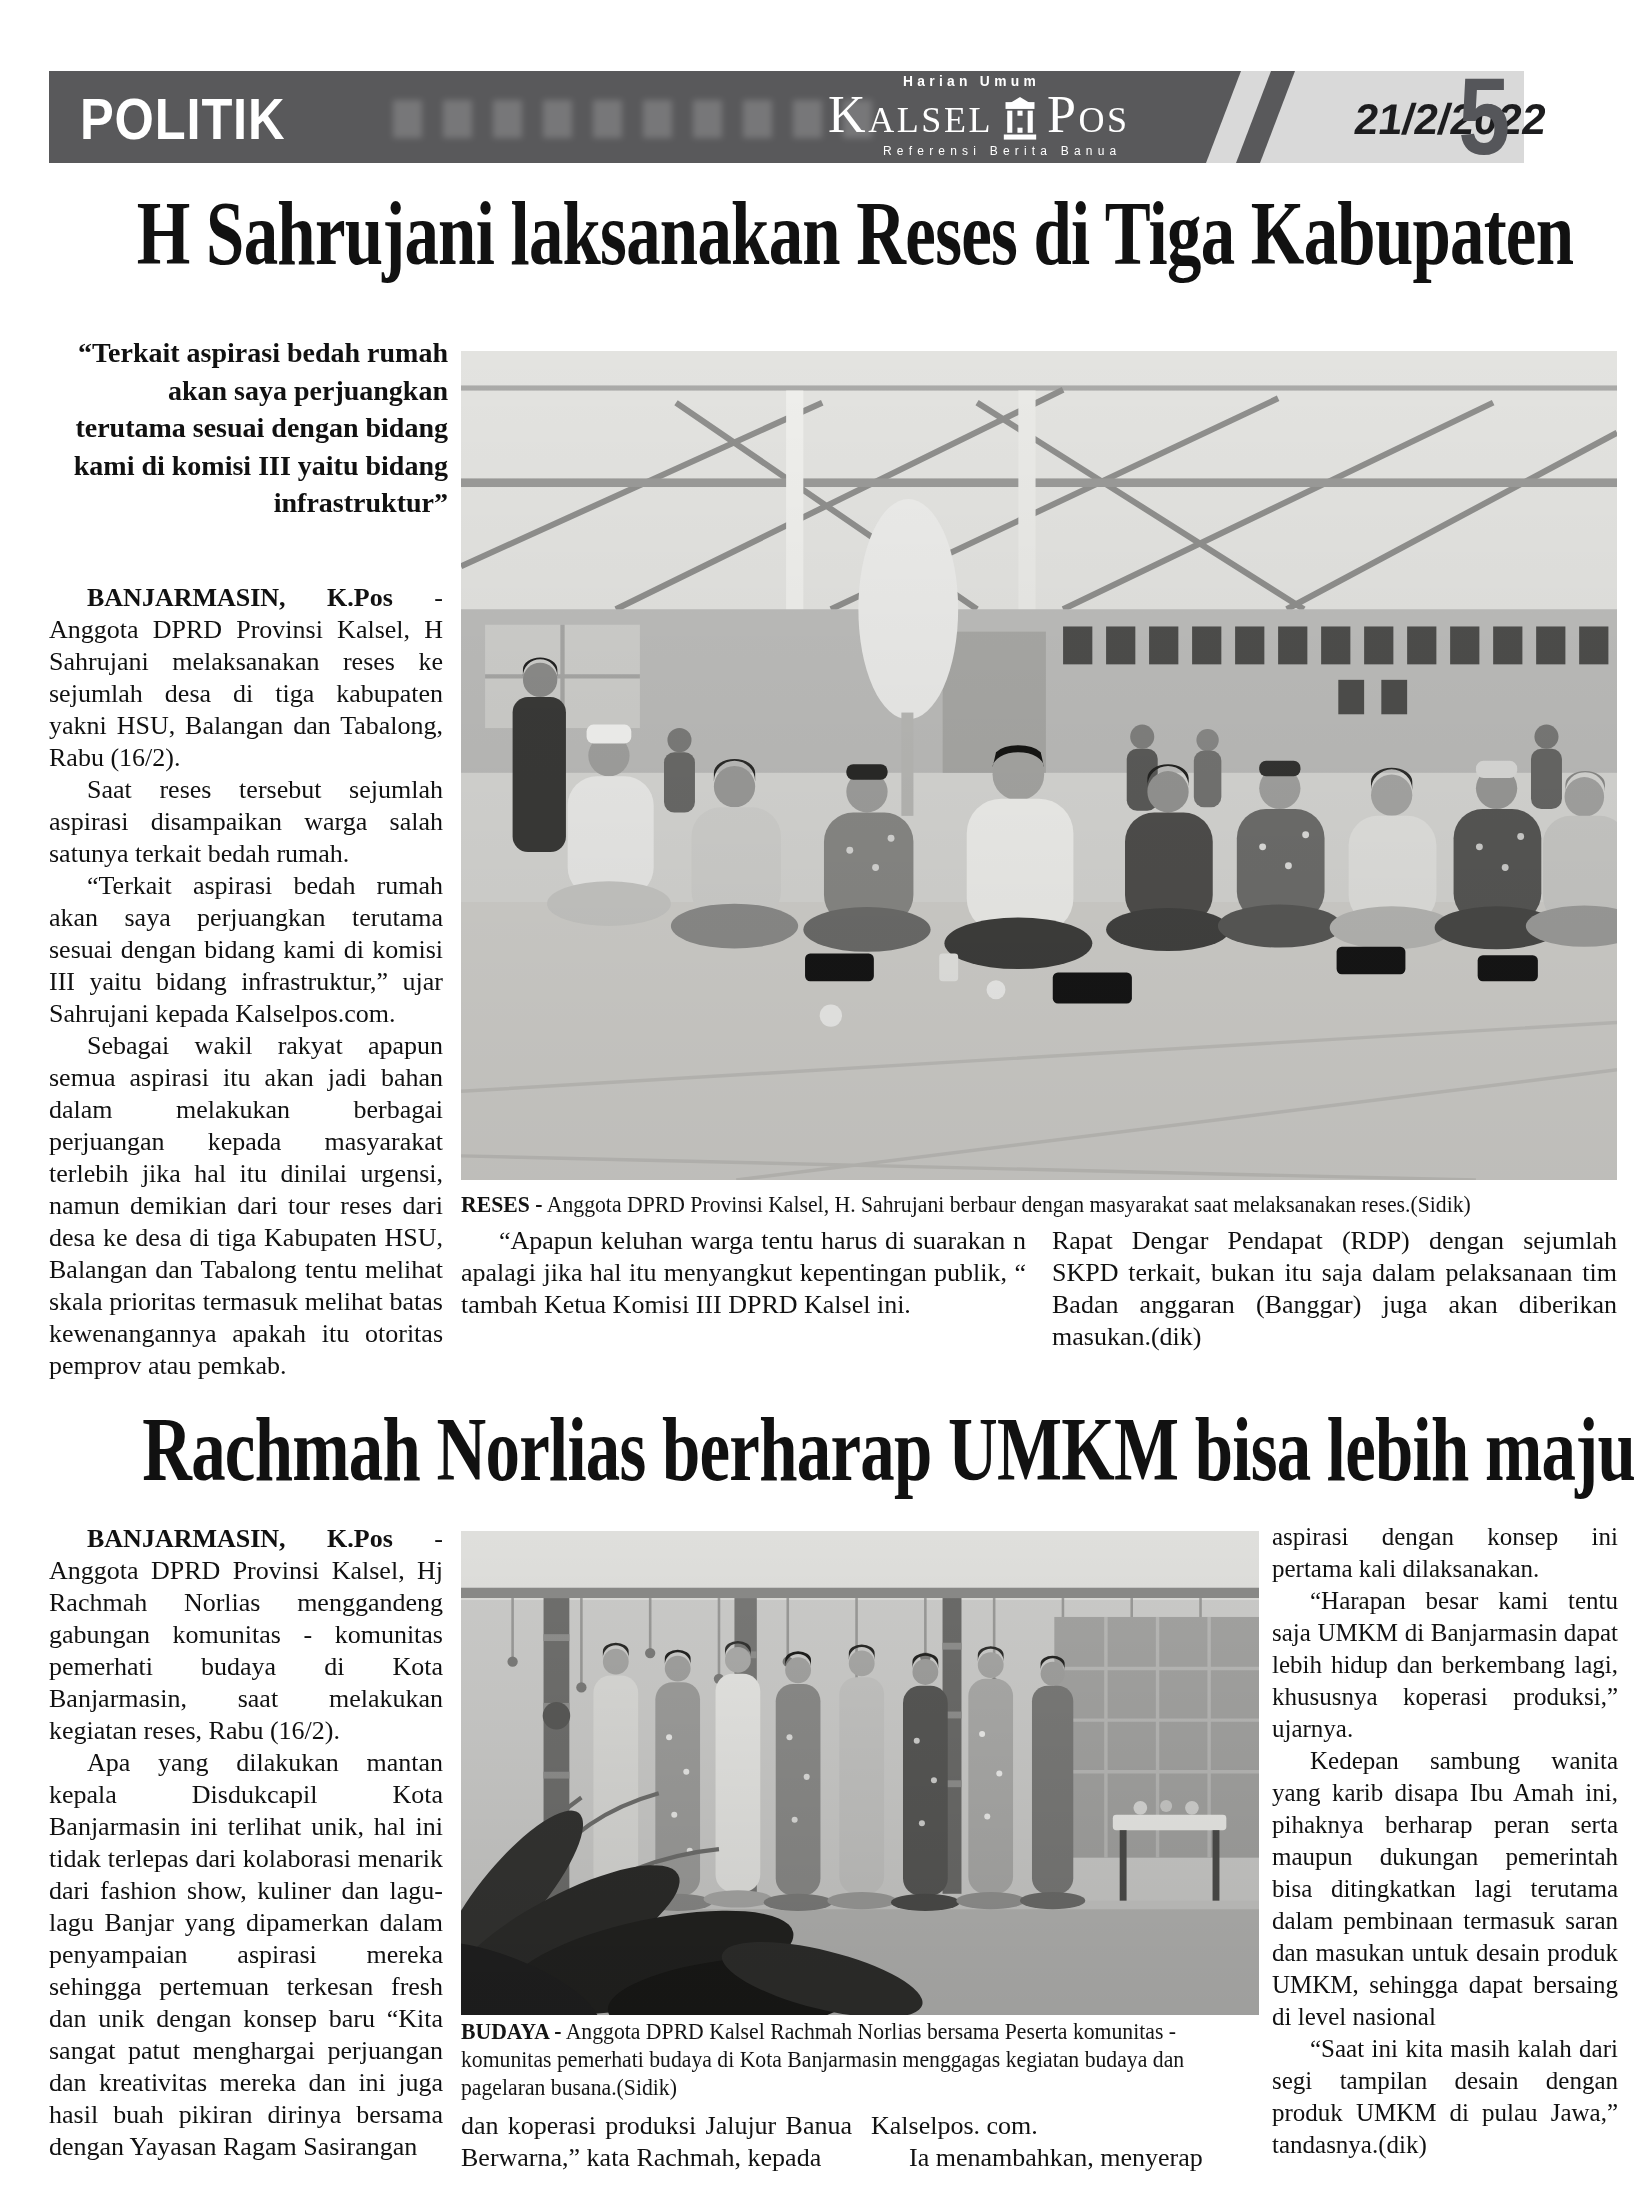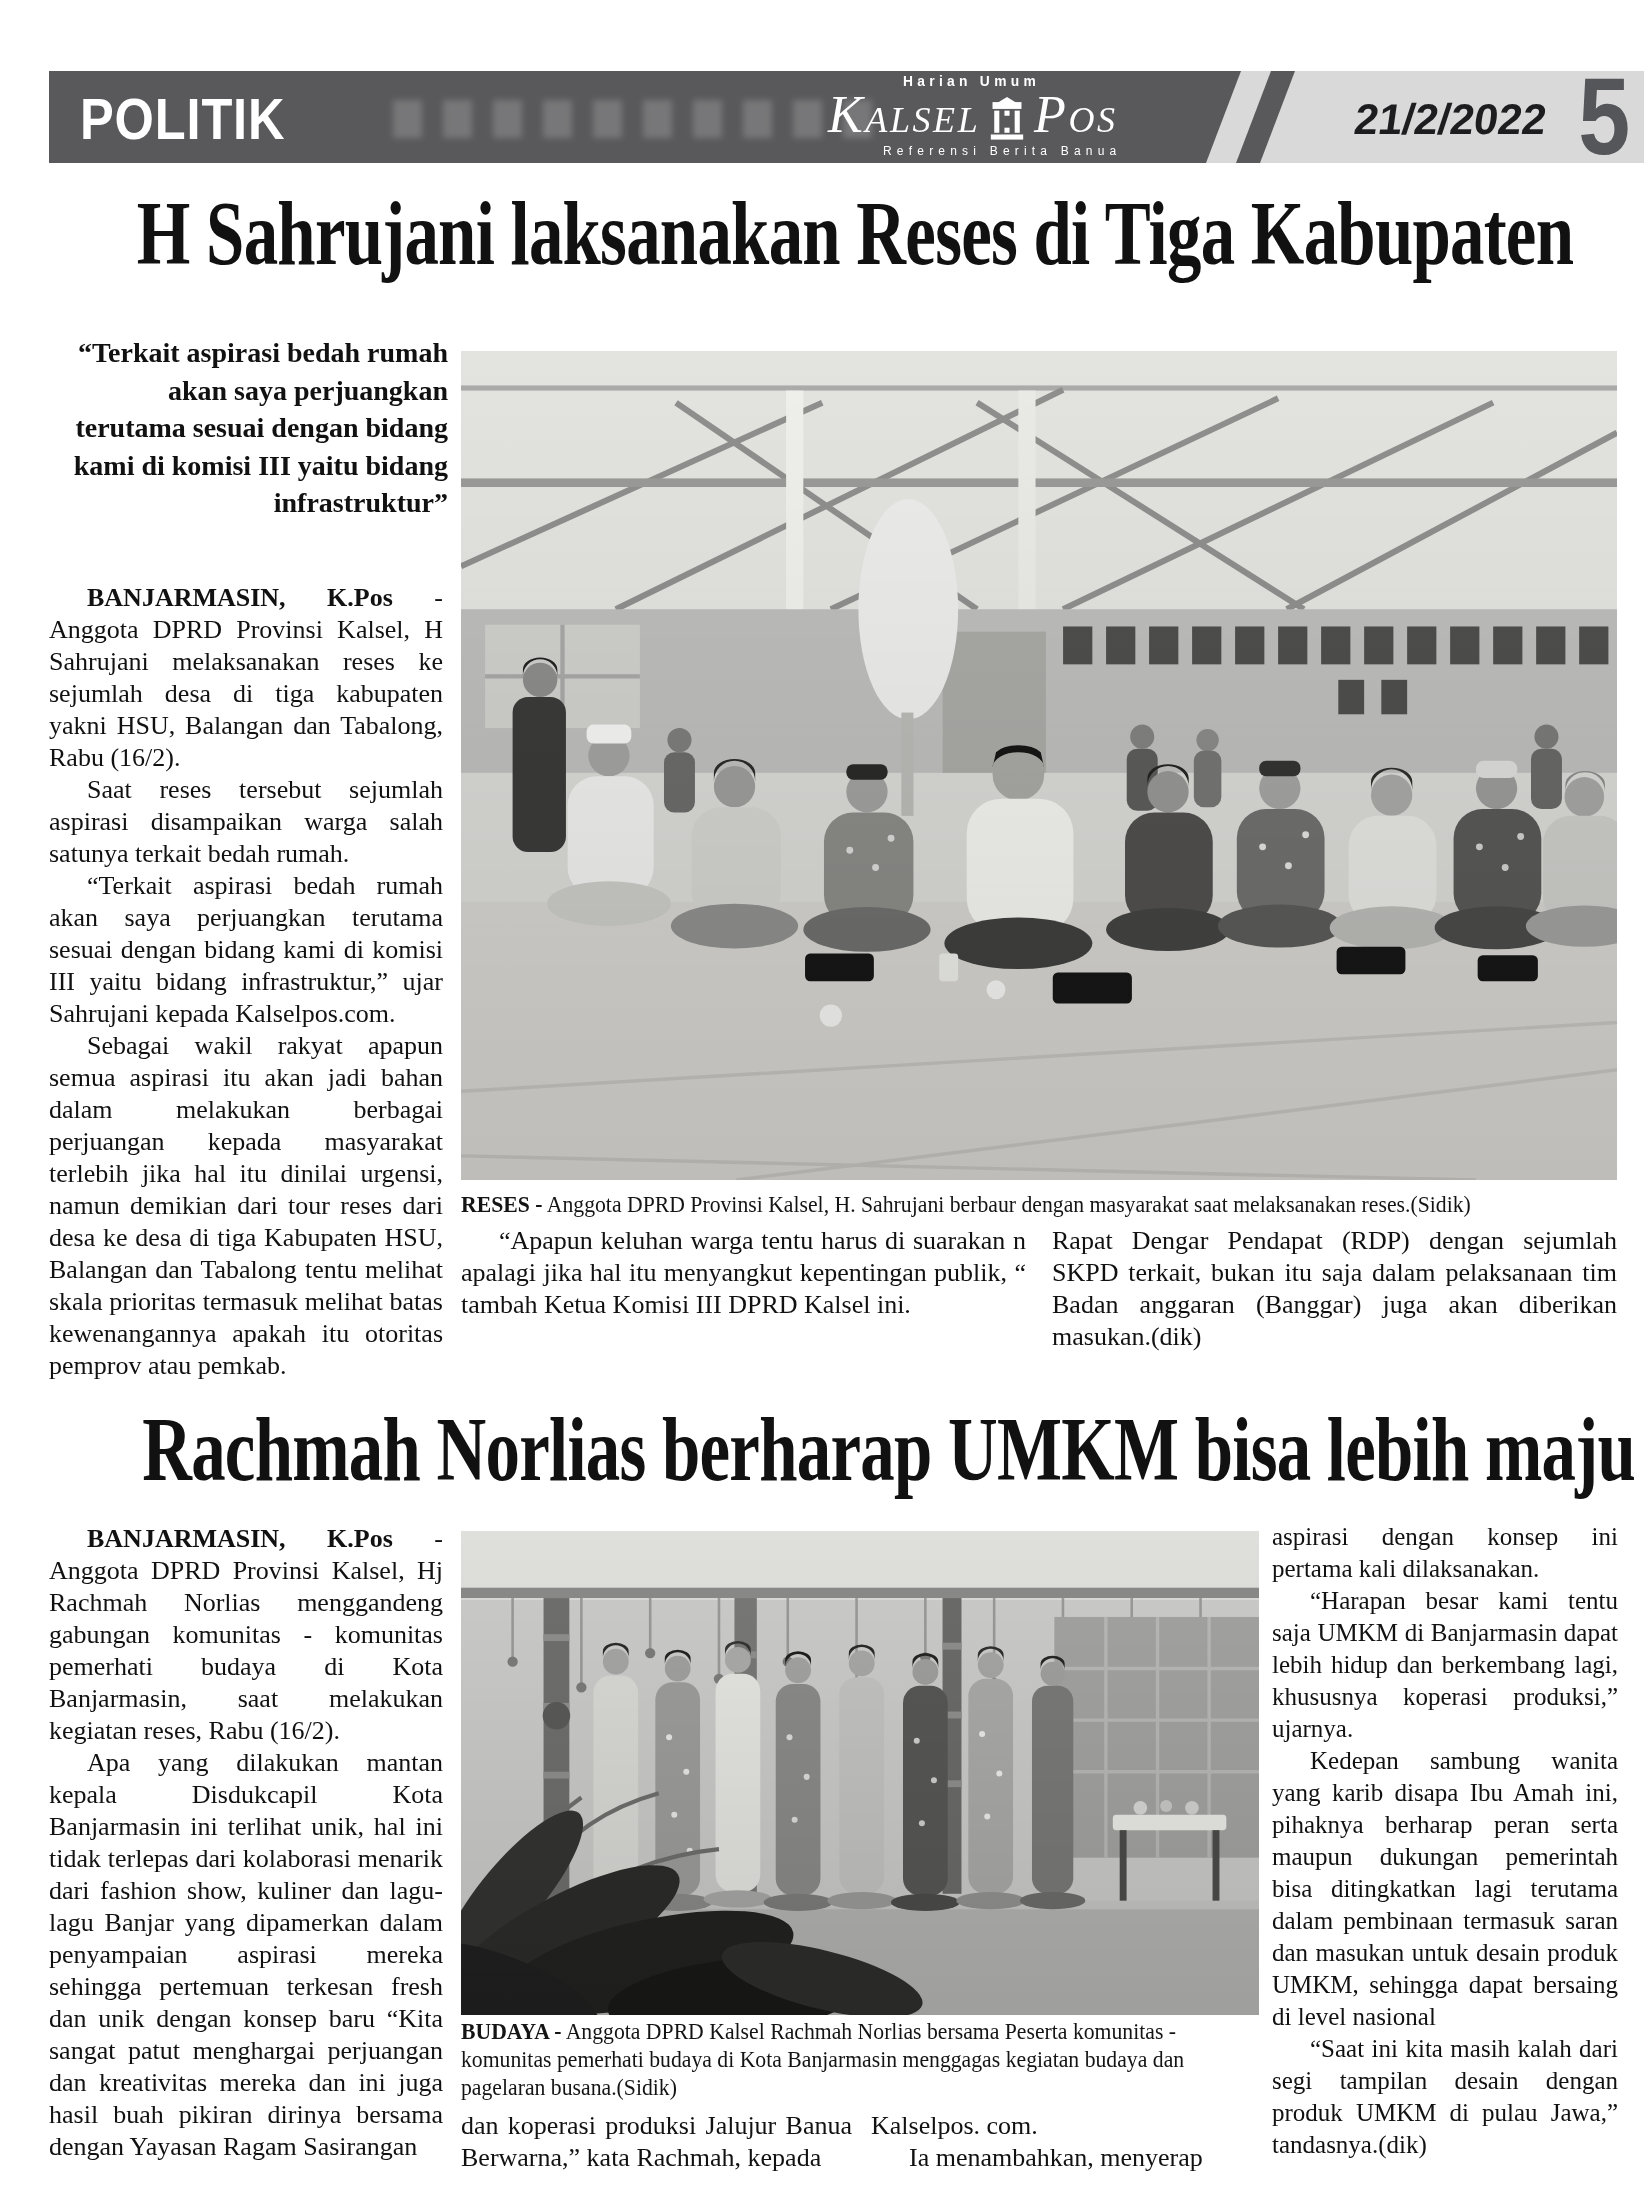--- a/index.html
+++ b/index.html
@@ -4,36 +4,36 @@
 <style>
   html,body{margin:0;padding:0;}
   body{
     width:1652px;height:2203px;position:relative;background:#ffffff;
     font-family:"Liberation Serif", serif;color:#111;overflow:hidden;
     -webkit-font-smoothing:antialiased;
   }
   .abs{position:absolute;}
 
   
-  .header{left:49px;top:71px;width:1595px;height:92px;background:#d9d9d9;}
+  .header{left:49px;top:71px;width:1475px;height:92px;background:#d9d9d9;}
   .header-dark{position:absolute;inset:0;background:#59595b;
     clip-path:polygon(0 0,1192px 0,1157px 92px,0 92px);}
   .header-stripe{position:absolute;inset:0;background:#59595b;
     clip-path:polygon(1222px 0,1246px 0,1211px 92px,1187px 92px);}
   .ghost{position:absolute;left:344px;top:29px;width:482px;height:38px;opacity:.18;
     background:repeating-linear-gradient(90deg,#fff 0 29px,transparent 29px 50px);
     filter:blur(3.4px);}
   .section-label{position:absolute;left:31px;top:13.8px;color:#fff;
     font-family:"Liberation Sans",sans-serif;font-weight:bold;font-size:55px;
     letter-spacing:0.9px;transform:scale(.92,1.06);transform-origin:left top;}
   .masthead{position:absolute;left:779px;top:3.4px;color:#fff;width:370px;}
   .mh-top{font-family:"Liberation Sans",sans-serif;font-size:13.8px;font-weight:bold;
     letter-spacing:4.3px;margin-left:55px;padding-left:20px;}
   .mh-main{display:flex;align-items:flex-end;gap:5.2px;line-height:1;margin-top:0;}
-  .mh-word{display:block;font-size:36px;letter-spacing:2.6px;font-family:"Liberation Serif",serif;font-style:italic;}
+  .mh-word{display:block;font-size:36px;letter-spacing:2.6px;font-family:"Liberation Serif",serif;}
   .mh-word::first-letter{font-size:52px;}
   .mh-logo{width:40px;height:46px;margin:0 1.7px -1.7px 1.7px;}
   .mh-tag{font-family:"Liberation Sans",sans-serif;font-size:12px;letter-spacing:5.2px;
     margin-left:55px;margin-top:3px;}
   .header-date{position:absolute;left:1289px;top:24px;width:225px;text-align:center;
     font-family:"Liberation Sans",sans-serif;font-weight:bold;font-size:43px;color:#1d1d1f;
     transform:skewX(-8deg);}
   .header-page{position:absolute;right:13.8px;top:-6.9px;
     font-family:"Liberation Sans",sans-serif;font-weight:bold;font-size:110px;line-height:103px;
     color:#55565a;transform:scaleX(.85);transform-origin:right top;}

